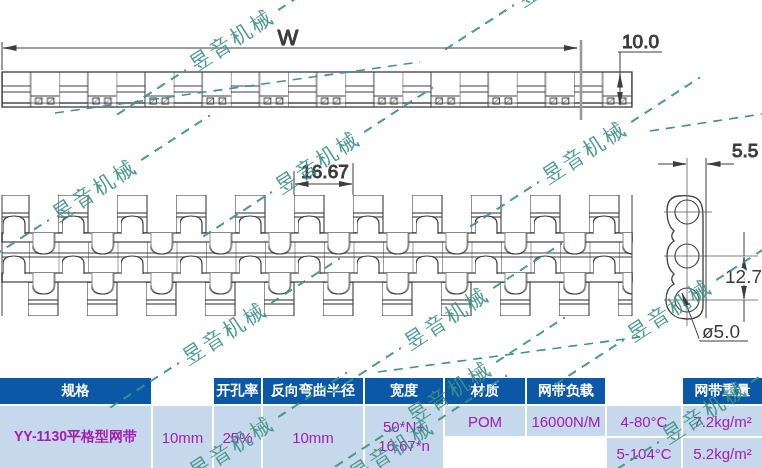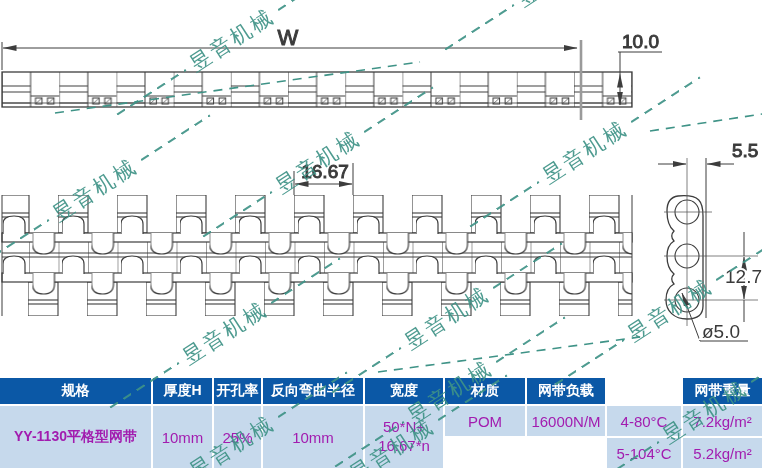--- a/index.html
+++ b/index.html
@@ -238,21 +238,20 @@
     </div>
   <div class="wm" style="left:232px;top:447px">
       <span>昱音机械</span>
     </div>
   <div class="wm" style="left:392px;top:450px">
       <span>昱音机械</span>
     </div>
 
   <div id="spec-table">
     <div class="th" style="grid-column:1">规格</div>
-    <div class="th" style="grid-column:2">厚度H</div>
     <div class="th" style="grid-column:3">开孔率</div>
     <div class="th" style="grid-column:4">反向弯曲半径</div>
     <div class="th" style="grid-column:5">宽度</div>
     <div class="th" style="grid-column:6">材质</div>
     <div class="th" style="grid-column:7">网带负载</div>
     <div class="th" style="grid-column:9">网带重量</div>
 
     <div class="td span2 spec-name" style="grid-column:1">YY-1130平格型网带</div>
     <div class="td span2" style="grid-column:2">10mm</div>
     <div class="td span2" style="grid-column:3">25%</div>

